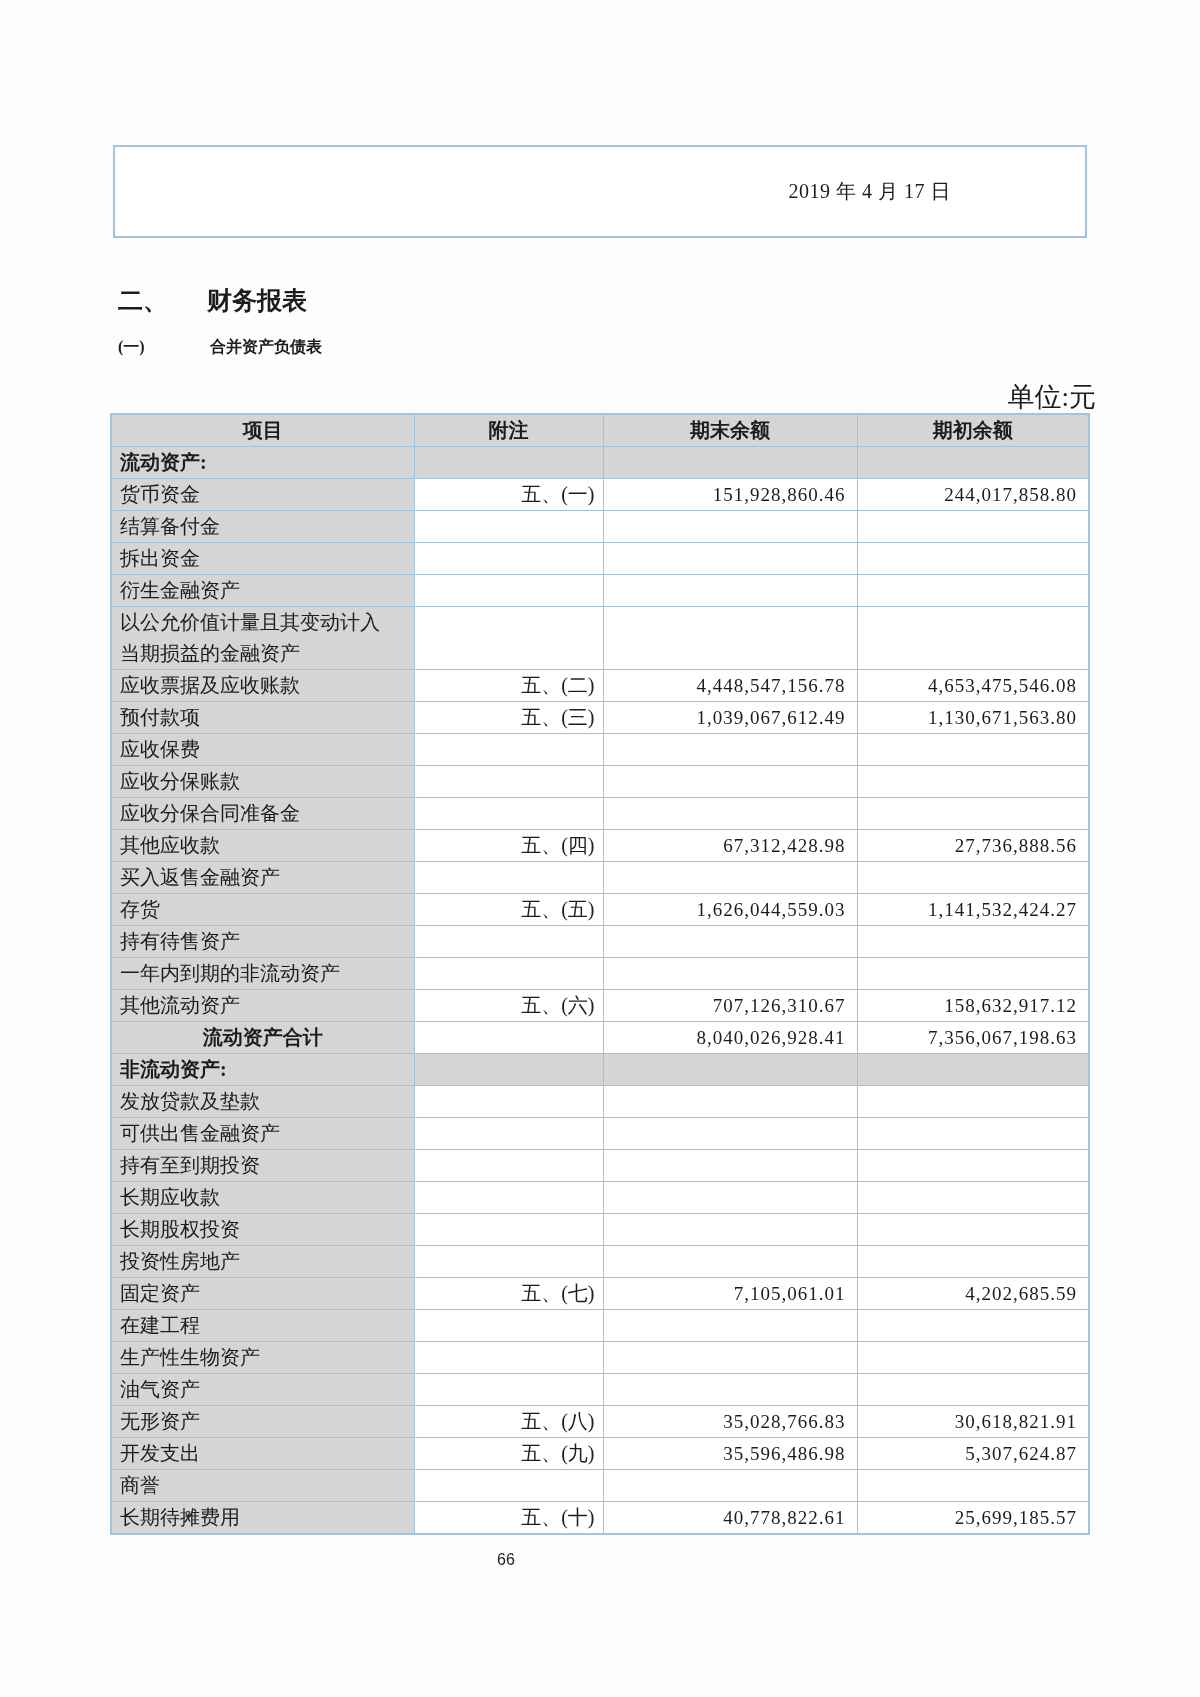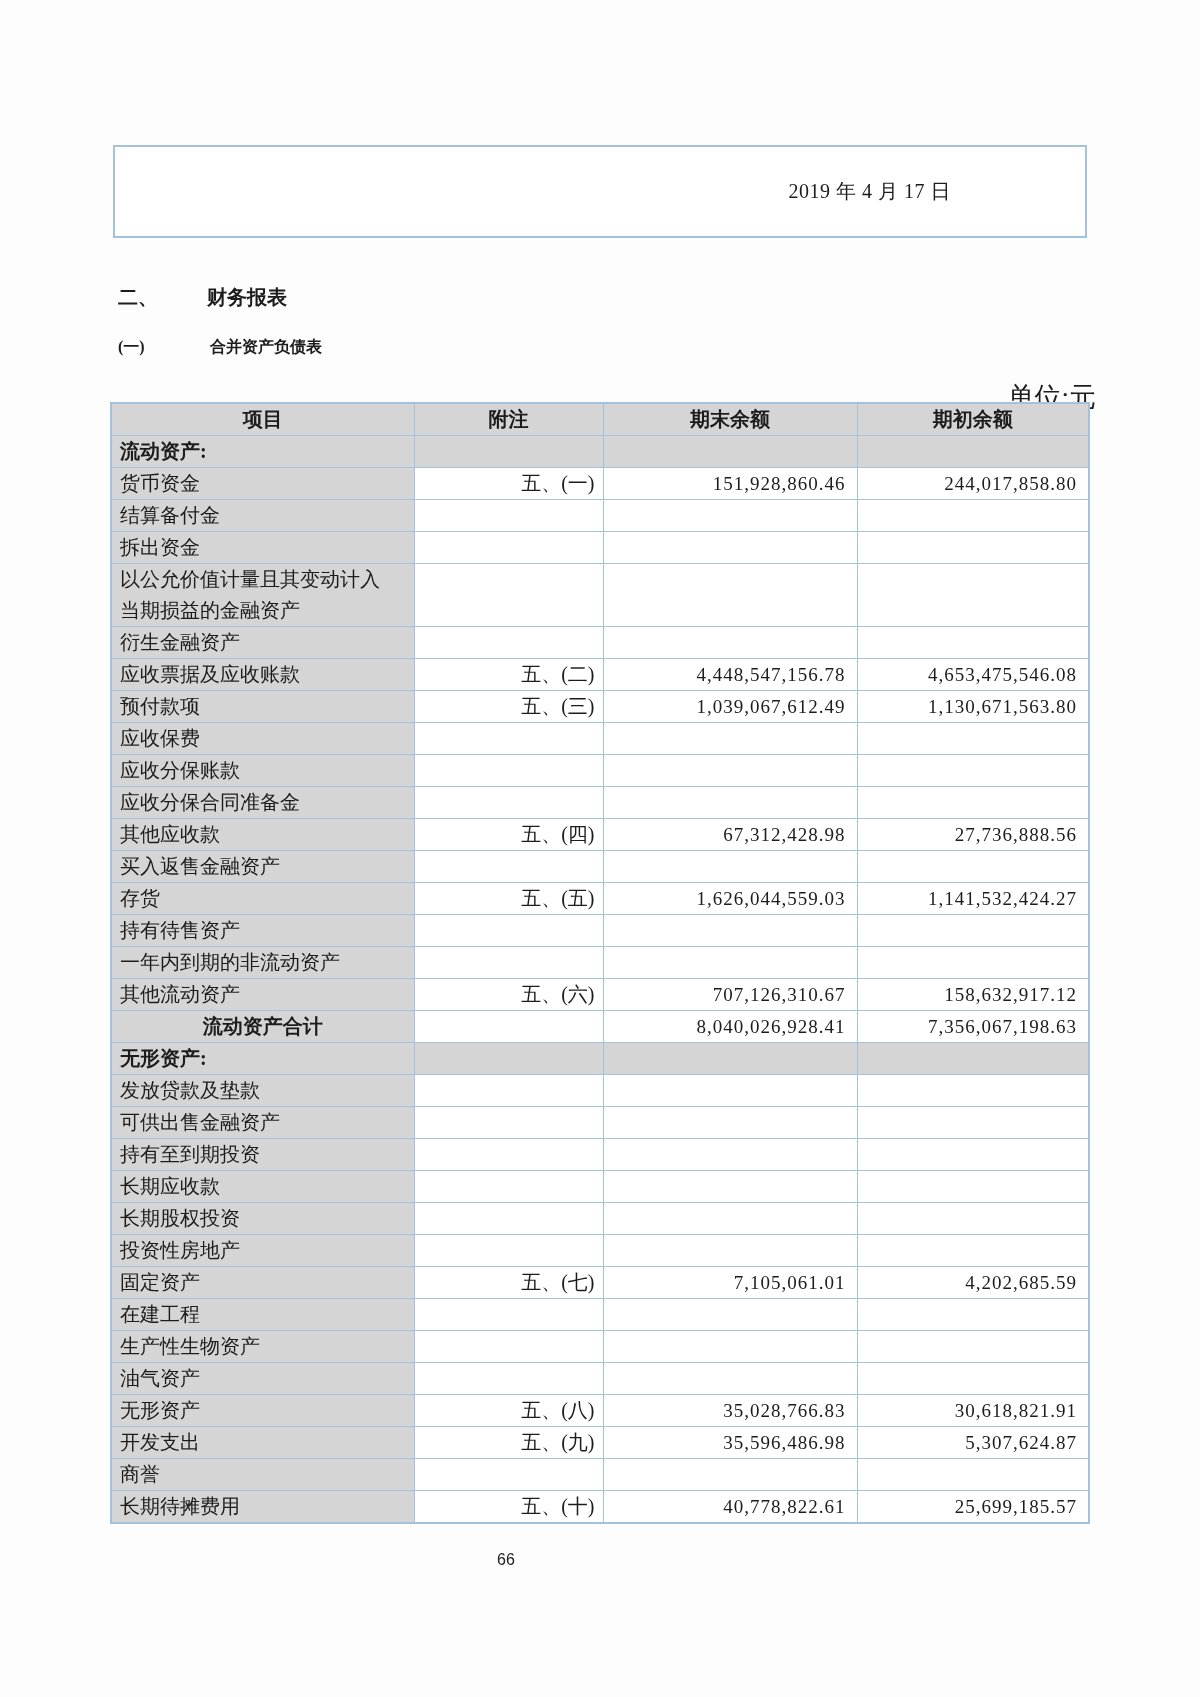--- a/index.html
+++ b/index.html
@@ -25,37 +25,37 @@
     justify-content: flex-end;
     padding-right: 134px;
     font-size: 20px;
     letter-spacing: 0.5px;
     padding-left: 44px;
   }
 
   
   .heading1 {
     position: absolute; left: 118px; top: 284px;
-    font-size: 20px; font-weight: bold;
+    font-size: 25px; font-weight: bold;
   }
   .heading1 .h-num { display: inline-block; min-width: 89px; }
   .heading2 {
     position: absolute; left: 118px; top: 337px;
     font-size: 16px; font-weight: bold;
   }
   .heading2 .h-num { display: inline-block; min-width: 92px; }
 
   .unit-label {
     position: absolute; right: 104px; top: 379px;
     font-size: 27px;
   }
 
   
   table.bs {
-    position: absolute; left: 110px; top: 402px;
+    position: absolute; left: 110px; top: 413px;
     width: 978px;
     border-collapse: collapse;
     table-layout: fixed;
     border: 2px solid #a4c2dc;
     background: #ffffff;
   }
   .bs th, .bs td {
     border: 1px solid #a4c2dc;
     height: 31px;
     line-height: 31px;
@@ -153,28 +153,28 @@
           <td class="c-num"></td>
           <td class="c-num"></td>
         </tr>
         <tr class="row-item">
           <td class="c-item">拆出资金</td>
           <td class="c-note"></td>
           <td class="c-num"></td>
           <td class="c-num"></td>
         </tr>
         <tr class="row-item">
+          <td class="c-item">衍生金融资产</td>
+          <td class="c-note"></td>
+          <td class="c-num"></td>
+          <td class="c-num"></td>
+        </tr>
+        <tr class="row-item">
           <td class="c-item">以公允价值计量且其变动计入
 当期损益的金融资产</td>
-          <td class="c-note"></td>
-          <td class="c-num"></td>
-          <td class="c-num"></td>
-        </tr>
-        <tr class="row-item">
-          <td class="c-item">衍生金融资产</td>
           <td class="c-note"></td>
           <td class="c-num"></td>
           <td class="c-num"></td>
         </tr>
         <tr class="row-item">
           <td class="c-item">应收票据及应收账款</td>
           <td class="c-note">五、(二)</td>
           <td class="c-num">4,448,547,156.78</td>
           <td class="c-num">4,653,475,546.08</td>
         </tr>
@@ -238,21 +238,21 @@
           <td class="c-num">707,126,310.67</td>
           <td class="c-num">158,632,917.12</td>
         </tr>
         <tr class="row-total">
           <td class="c-item">流动资产合计</td>
           <td class="c-note"></td>
           <td class="c-num">8,040,026,928.41</td>
           <td class="c-num">7,356,067,198.63</td>
         </tr>
         <tr class="row-section">
-          <td class="c-item">无形资产:</td>
+          <td class="c-item">非流动资产:</td>
           <td class="c-note"></td>
           <td class="c-num"></td>
           <td class="c-num"></td>
         </tr>
         <tr class="row-item">
           <td class="c-item">发放贷款及垫款</td>
           <td class="c-note"></td>
           <td class="c-num"></td>
           <td class="c-num"></td>
         </tr>

